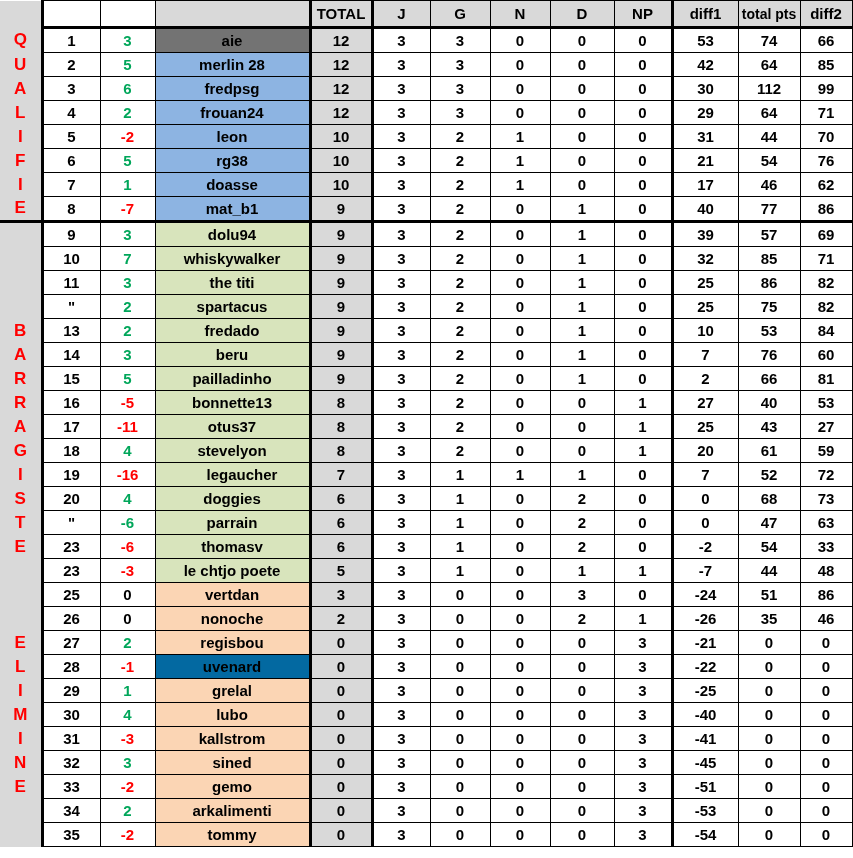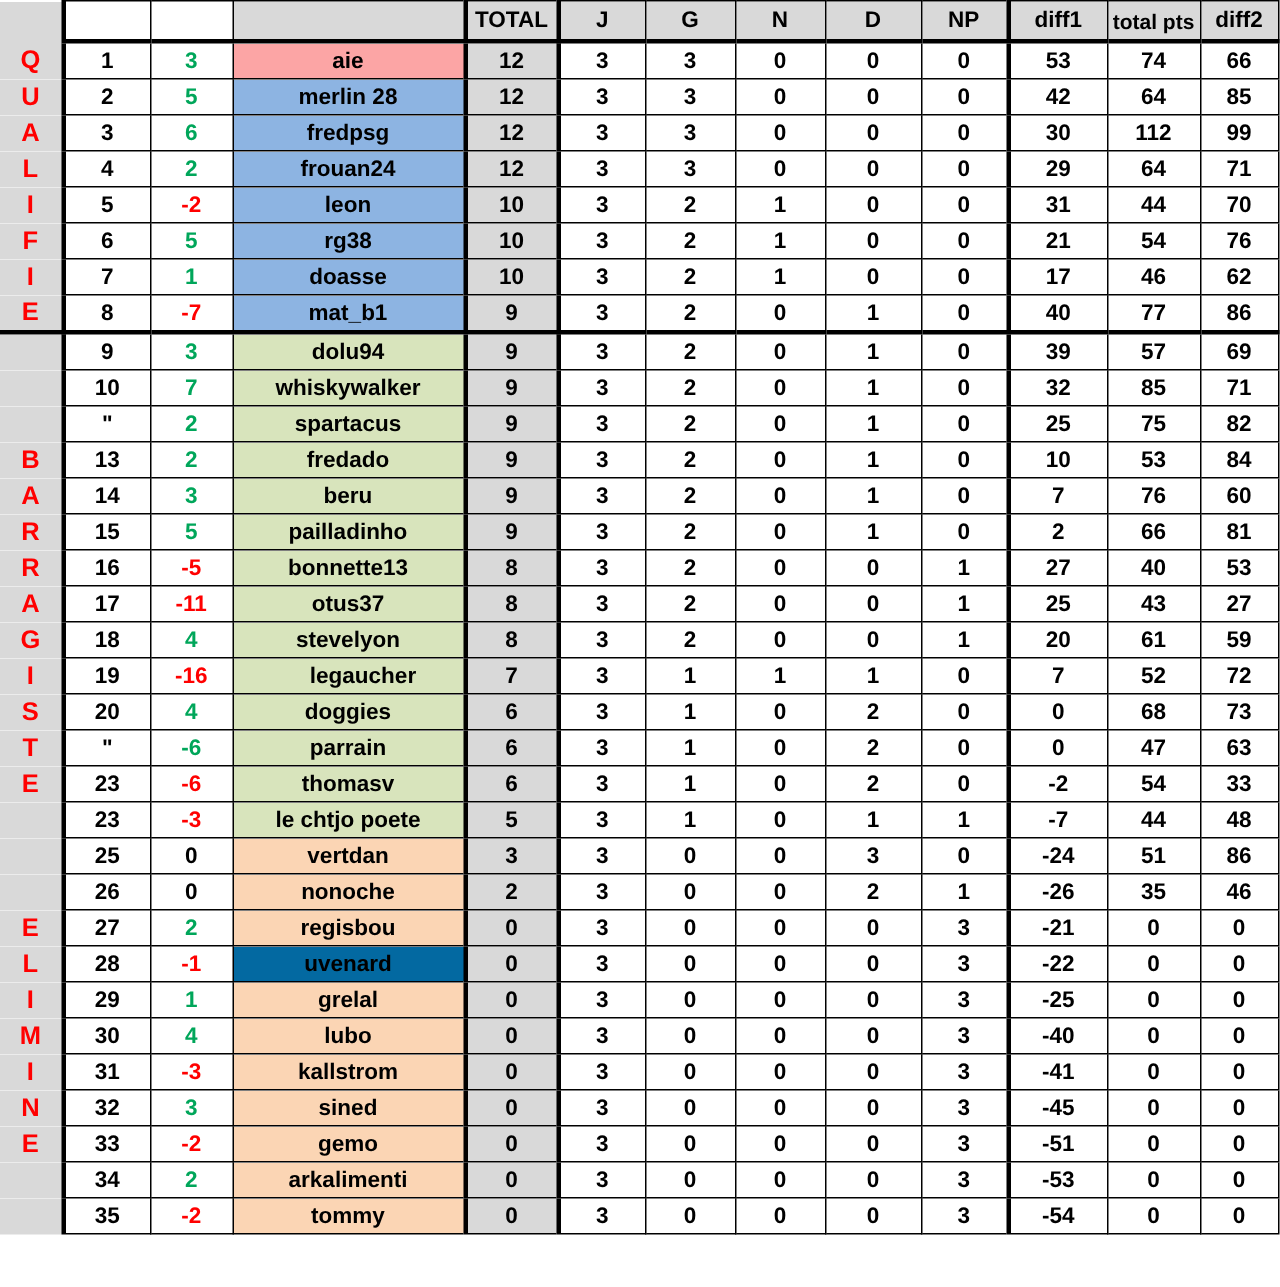--- a/index.html
+++ b/index.html
@@ -51,21 +51,21 @@
       <td class="gray hb thickL">diff1</td>
       <td class="gray hb hsm">total pts</td>
       <td class="gray hb thickR">diff2</td>
     </tr>
   </thead>
   <tbody>
       <tr>
         <td class="lcell">Q</td>
         <td>1</td>
         <td style="color: rgb(0, 166, 90);">3</td>
-        <td style="background: #fca5a5;">aie</td>
+        <td style="background: #737373;">aie</td>
         <td class="gray thickL thickR">12</td>
         <td>3</td>
         <td>3</td>
         <td>0</td>
         <td>0</td>
         <td>0</td>
         <td class="thickL">53</td>
         <td>74</td>
         <td class="thickR">66</td>
       </tr>
@@ -199,20 +199,35 @@
         <td>2</td>
         <td>0</td>
         <td>1</td>
         <td>0</td>
         <td class="thickL">32</td>
         <td>85</td>
         <td class="thickR">71</td>
       </tr>
       <tr>
         <td class="lcell"></td>
+        <td>11</td>
+        <td style="color: rgb(0, 166, 90);">3</td>
+        <td style="background: rgb(216, 228, 188);">the titi</td>
+        <td class="gray thickL thickR">9</td>
+        <td>3</td>
+        <td>2</td>
+        <td>0</td>
+        <td>1</td>
+        <td>0</td>
+        <td class="thickL">25</td>
+        <td>86</td>
+        <td class="thickR">82</td>
+      </tr>
+      <tr>
+        <td class="lcell"></td>
         <td>"</td>
         <td style="color: rgb(0, 166, 90);">2</td>
         <td style="background: rgb(216, 228, 188);">spartacus</td>
         <td class="gray thickL thickR">9</td>
         <td>3</td>
         <td>2</td>
         <td>0</td>
         <td>1</td>
         <td>0</td>
         <td class="thickL">25</td>

